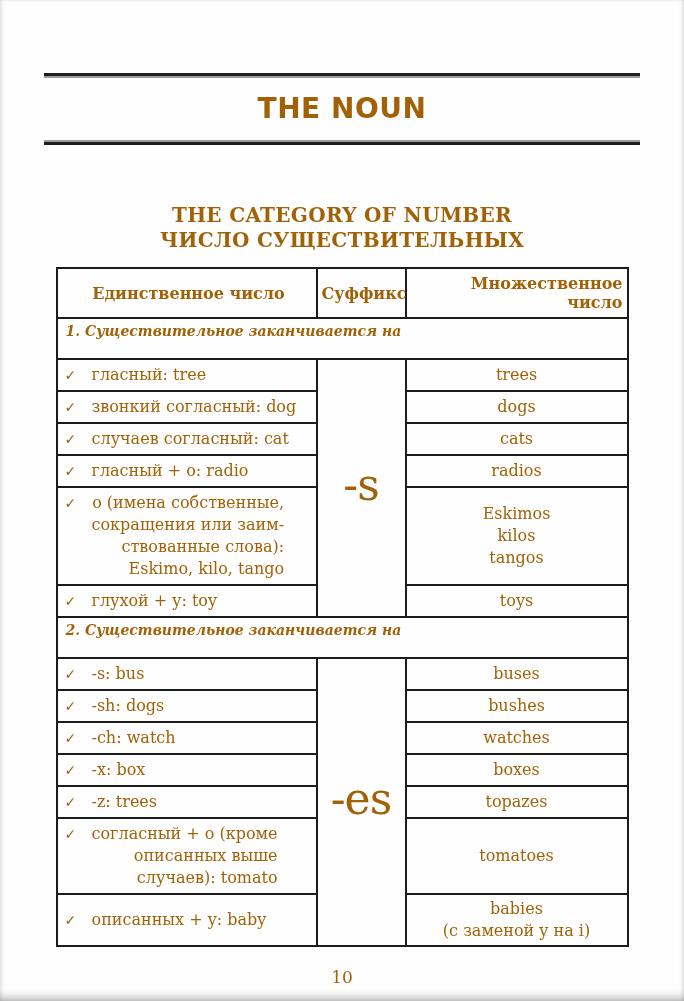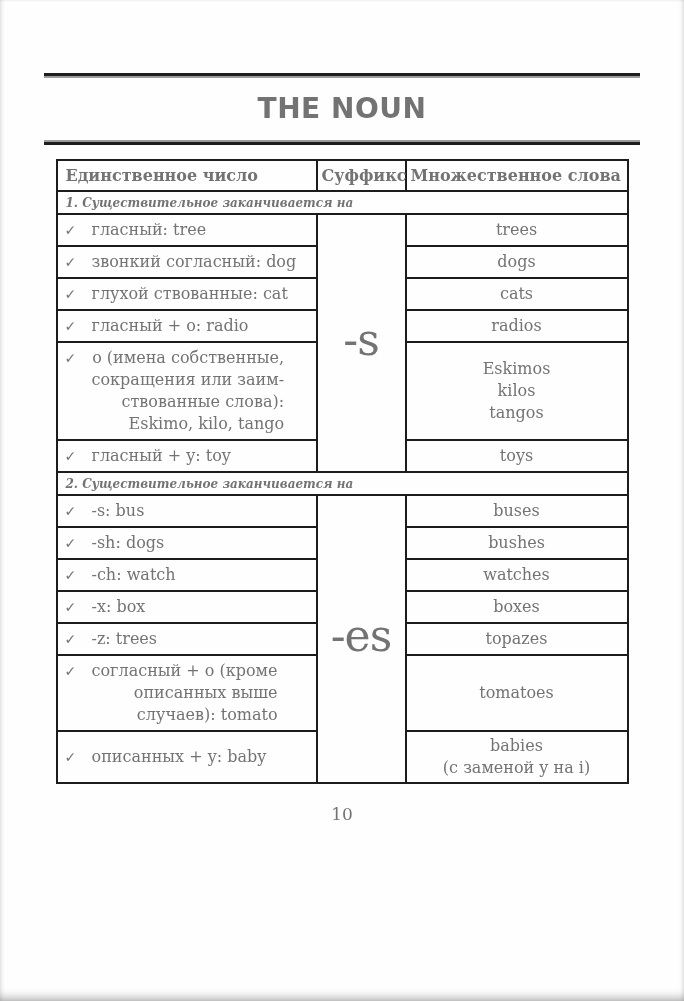--- a/index.html
+++ b/index.html
@@ -1,21 +1,21 @@
 <!DOCTYPE html>
 <html><head>
 <meta charset="utf-8">
 <style>
   html,body{margin:0;padding:0;background:#d8d8d8;}
   .page{
     position:relative;
     width:684px;height:1001px;
     margin:0 auto;
     background:#fefefe;
-    color:#737373;
+    color:#a16207;
     font-family:"DejaVu Serif", serif;
     overflow:hidden;
     box-sizing:border-box;
     padding-top:73px;
   }
   .page::after{
     content:"";position:absolute;inset:0;pointer-events:none;
     box-shadow:
       inset 0 -8px 10px -5px rgba(0,0,0,.30),
       inset 3px 0 4px -2px rgba(0,0,0,.10),
@@ -52,26 +52,26 @@
     table-layout:fixed;
     font-size:16px;
   }
   col.c1{width:260px} col.c2{width:89px} col.c3{width:222px}
   .grammar-table th,.grammar-table td{
     border:2px solid #1c1c1c;
     padding:3px 6px;
     vertical-align:middle;
     box-sizing:border-box;
   }
-  .grammar-table th{font-size:16px;font-weight:bold;text-align:left;padding:5px 4px;}
-  .grammar-table th.th-left{text-align:left;padding-left:8px;}
+  .grammar-table th{font-size:16px;font-weight:bold;text-align:right;padding:5px 4px;}
+  .grammar-table th.th-left{text-align:center;padding-left:8px;}
   tr.section-row td{
     font-style:italic;font-weight:bold;
-    font-size:12px;
-    padding:4px 6px 3px 8px;
+    font-size:14px;
+    padding:4px 6px 19px 8px;
   }
   td.sing{padding:4px 4px 4px 7px;}
   .sing-wrap{display:flex;align-items:flex-start;}
   .chk{
     flex:0 0 27px;width:27px;
     font-size:14px;font-weight:bold;
     line-height:22px;
     font-family:"DejaVu Sans", sans-serif;
   }
   .txt{white-space:pre-line;line-height:22px;text-align:right;}
@@ -101,32 +101,36 @@
     </div>
     <div class="titles">
       <h1 class="title-line">THE NOUN</h1>
     </div>
     <div class="rule">
       <div class="gray"></div>
       <div class="dark"></div>
     </div>
   </header>
 
+  <h2 class="subtitle">
+    <span>THE CATEGORY OF NUMBER</span><br>
+    <span>ЧИСЛО СУЩЕСТВИТЕЛЬНЫХ</span>
+  </h2>
 
   <table class="grammar-table">
     <colgroup>
         <col class="c1">
         <col class="c2">
         <col class="c3">
       </colgroup>
     <thead>
       <tr>
         <th class="th-left">Единственное число</th>
         <th>Суффикс</th>
-        <th>Множественное слова</th>
+        <th>Множественное число</th>
       </tr>
     </thead>
     <tbody>
 
       <tr class="section-row">
         <td colspan="3">1. Существительное заканчивается на</td>
       </tr>
       <tr>
         <td class="sing">
           <div class="sing-wrap">
@@ -143,21 +147,21 @@
               <span class="chk">✓</span>
               <span class="txt">звонкий согласный: dog</span>
             </div>
         </td>
         <td class="plur">dogs</td>
       </tr>
       <tr>
         <td class="sing">
           <div class="sing-wrap">
               <span class="chk">✓</span>
-              <span class="txt">глухой ствованные: cat</span>
+              <span class="txt">случаев согласный: cat</span>
             </div>
         </td>
         <td class="plur">cats</td>
       </tr>
       <tr>
         <td class="sing">
           <div class="sing-wrap">
               <span class="chk">✓</span>
               <span class="txt">гласный + o: radio</span>
             </div>
@@ -175,21 +179,21 @@
             </div>
         </td>
         <td class="plur">Eskimos
 kilos
 tangos</td>
       </tr>
       <tr>
         <td class="sing">
           <div class="sing-wrap">
               <span class="chk">✓</span>
-              <span class="txt">гласный + y: toy</span>
+              <span class="txt">глухой + y: toy</span>
             </div>
         </td>
         <td class="plur">toys</td>
       </tr>
 
       <tr class="section-row">
         <td colspan="3">2. Существительное заканчивается на</td>
       </tr>
       <tr>
         <td class="sing">

